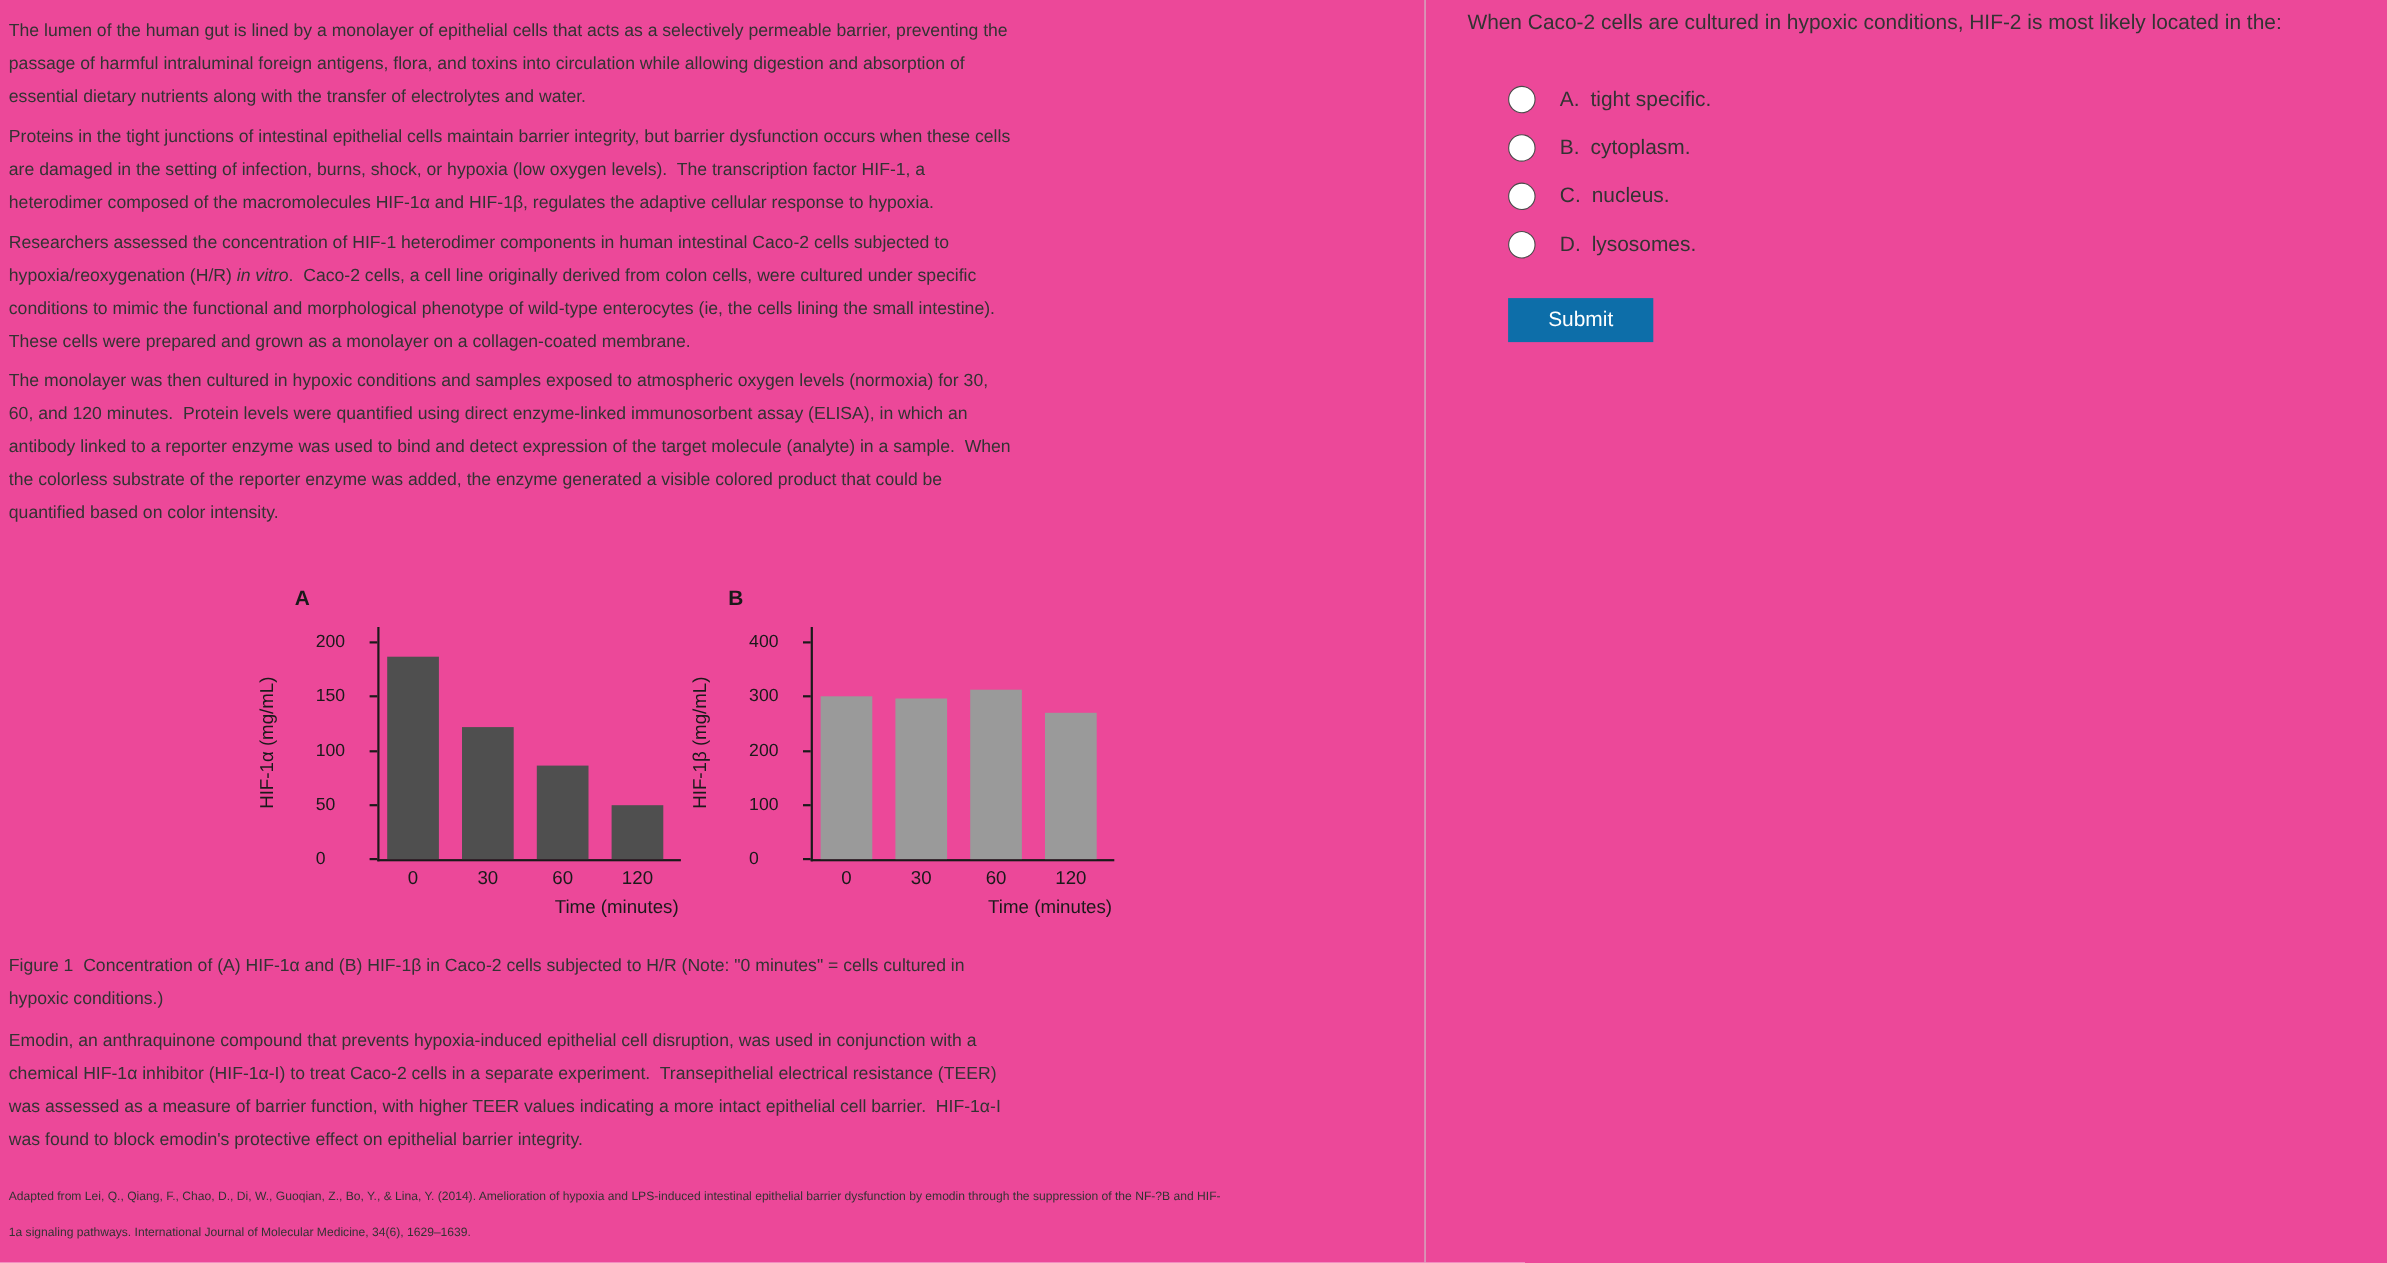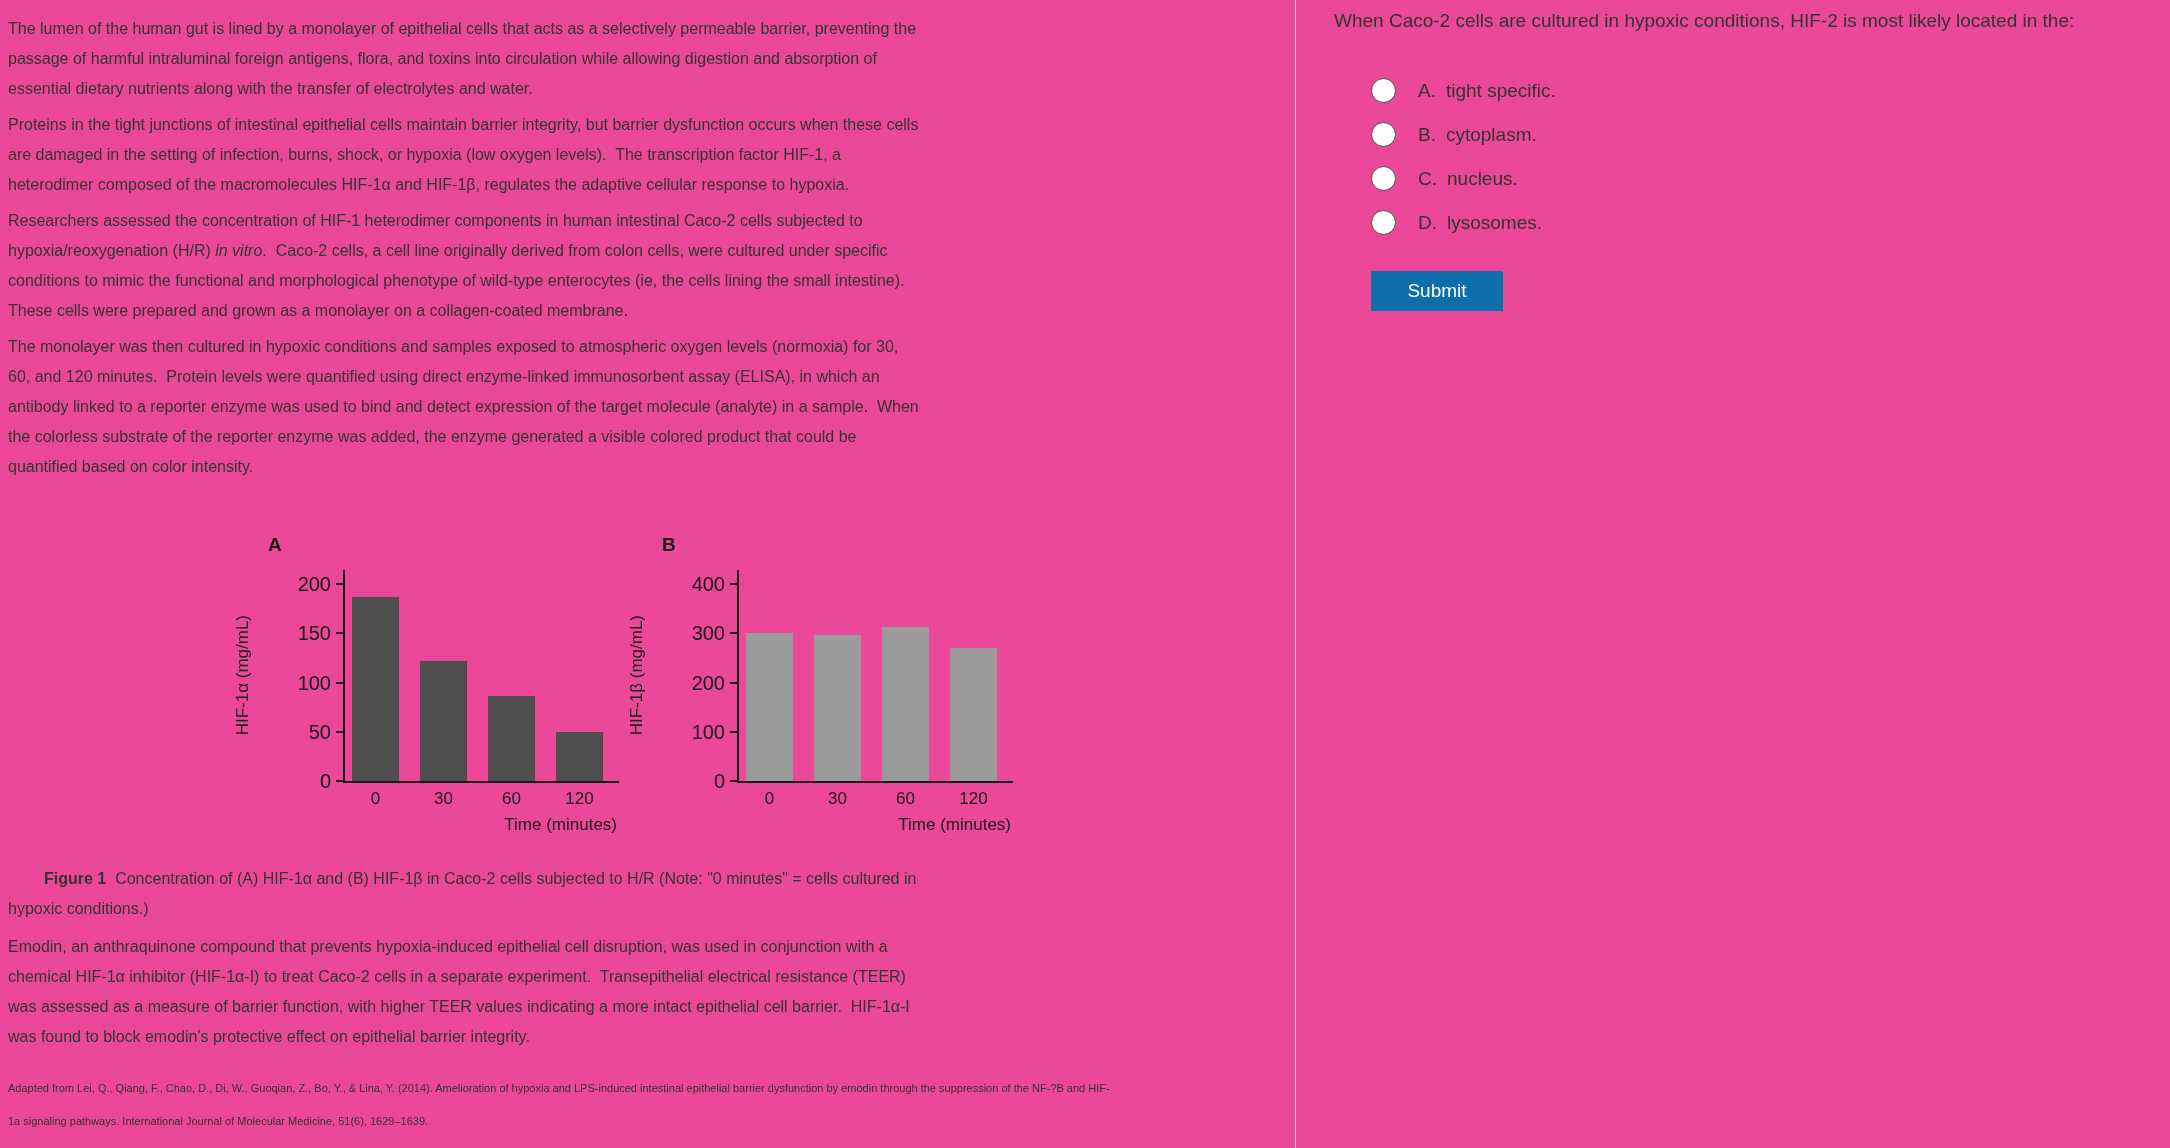--- a/index.html
+++ b/index.html
@@ -16,21 +16,21 @@
   .citation{margin-top:26px;}
   .cit-line{font-size:11px;line-height:20px;margin-bottom:13px;white-space:nowrap;color:#333;}
 
   
   .chart{position:relative;width:390px;height:302px;color:#1a1a1a;}
   .panel-label{position:absolute;left:38px;top:0;font-size:19px;font-weight:bold;}
   .y-title{position:absolute;left:0;top:36px;height:211px;width:26px;display:flex;align-items:center;justify-content:center;}
   .y-title span{writing-mode:vertical-rl;transform:rotate(180deg);font-size:17px;white-space:nowrap;}
   .plot{position:absolute;left:113px;top:36px;width:274px;height:211px;border-left:2px solid #1a1a1a;border-bottom:2px solid #1a1a1a;}
   .ytick-mark{position:absolute;left:-9px;width:7px;height:2px;background:#1a1a1a;}
-  .ytick-label{position:absolute;left:-58px;width:44px;text-align:right;font-size:20px;line-height:20px;}
+  .ytick-label{position:absolute;left:-58px;width:44px;text-align:left;font-size:16px;line-height:20px;}
   .bar{position:absolute;bottom:0;width:47px;}
   .xtick-label{position:absolute;top:219px;width:67px;text-align:center;font-size:17px;}
   .x-title{position:absolute;left:113px;top:281px;width:274px;text-align:right;font-size:17px;}
 
   
   .question{font-size:19px;line-height:26px;white-space:pre-wrap;}
   .options{margin:44px 0 0 37px;}
   .option-row{display:flex;align-items:center;height:25px;margin-bottom:19px;cursor:pointer;}
   .radio{width:25px;height:25px;box-sizing:border-box;border:1.5px solid #4a4a4a;border-radius:50%;background:#fff;flex:none;margin-right:22px;}
   .opt-letter{font-size:19px;margin-right:10px;}
@@ -100,29 +100,29 @@
             <div class="xtick-label" style="left: 65px;">30</div>
             <div class="bar" style="left: 143px; height: 154px; background: rgb(154, 154, 154);"></div>
             <div class="xtick-label" style="left: 133px;">60</div>
             <div class="bar" style="left: 211px; height: 133px; background: rgb(154, 154, 154);"></div>
             <div class="xtick-label" style="left: 201px;">120</div>
           </div>
           <div class="x-title">Time (minutes)</div>
         </div>
     </div>
 
-    <p class="caption"><span style="font-weight: bold; margin-left: 36px;">Figure 1</span><span>  Concentration of (A) HIF-1α and (B) HIF-1β in Caco-2 cells subjected to H/R (Note: "0 minutes" = cells cultured in hypoxic conditions.)</span></p>
+    <p class="caption"><span style="font-weight: normal;">Figure 1</span><span>  Concentration of (A) HIF-1α and (B) HIF-1β in Caco-2 cells subjected to H/R (Note: "0 minutes" = cells cultured in hypoxic conditions.)</span></p>
 
     <div class="post-pars">
         <p class="body-par"><span>Emodin, an anthraquinone compound that prevents hypoxia-induced epithelial cell disruption, was used in conjunction with a chemical HIF-1α inhibitor (HIF-1α-I) to treat Caco-2 cells in a separate experiment.  Transepithelial electrical resistance (TEER) was assessed as a measure of barrier function, with higher TEER values indicating a more intact epithelial cell barrier.  HIF-1α-I was found to block emodin's protective effect on epithelial barrier integrity.</span></p>
       </div>
 
     <div class="citation">
         <div class="cit-line">Adapted from Lei, Q., Qiang, F., Chao, D., Di, W., Guoqian, Z., Bo, Y., &amp; Lina, Y. (2014). Amelioration of hypoxia and LPS-induced intestinal epithelial barrier dysfunction by emodin through the suppression of the NF-?B and HIF-</div>
-        <div class="cit-line">1a signaling pathways. International Journal of Molecular Medicine, 51(6), 1629–1639.</div>
+        <div class="cit-line">1a signaling pathways. International Journal of Molecular Medicine, 34(6), 1629–1639.</div>
       </div>
   </div>
 
   <div class="right-pane">
     <div class="question">When Caco-2 cells are cultured in hypoxic conditions, HIF-2 is most likely located in the:</div>
     <div class="options">
         <div class="option-row">
           <div class="radio"></div>
           <span class="opt-letter">A.</span>
           <span class="opt-text">tight specific.</span>

